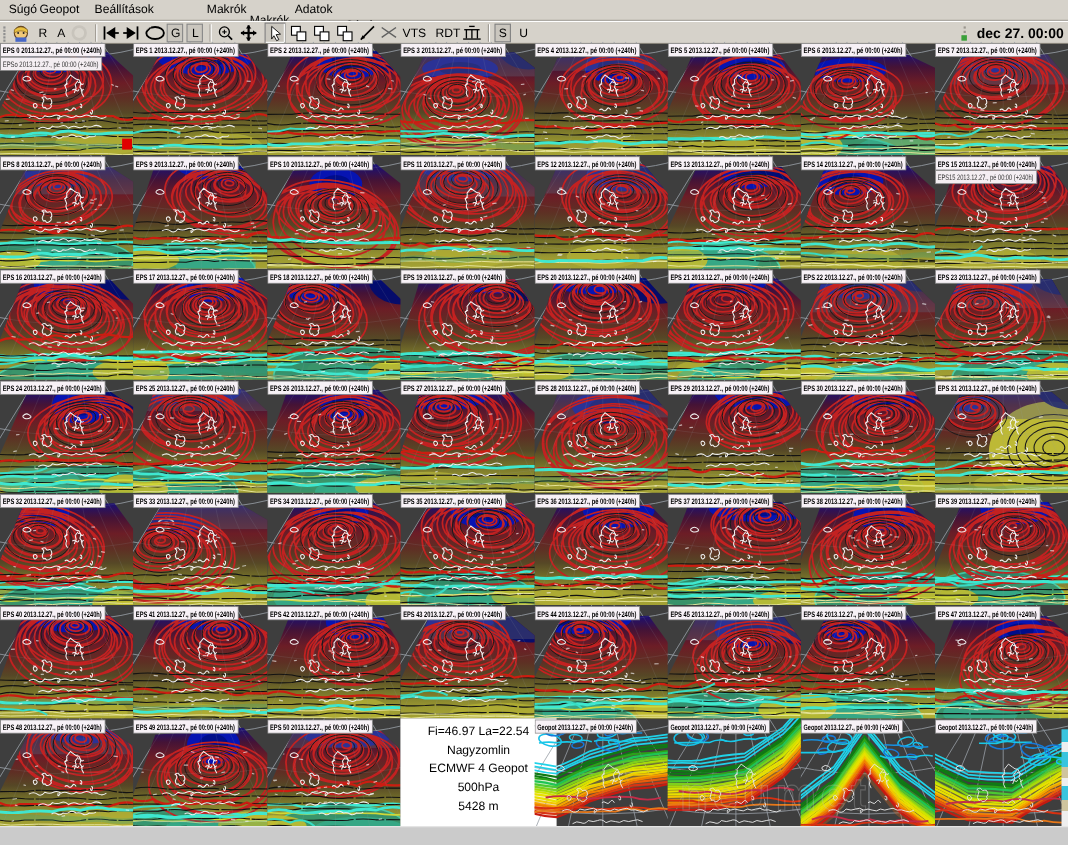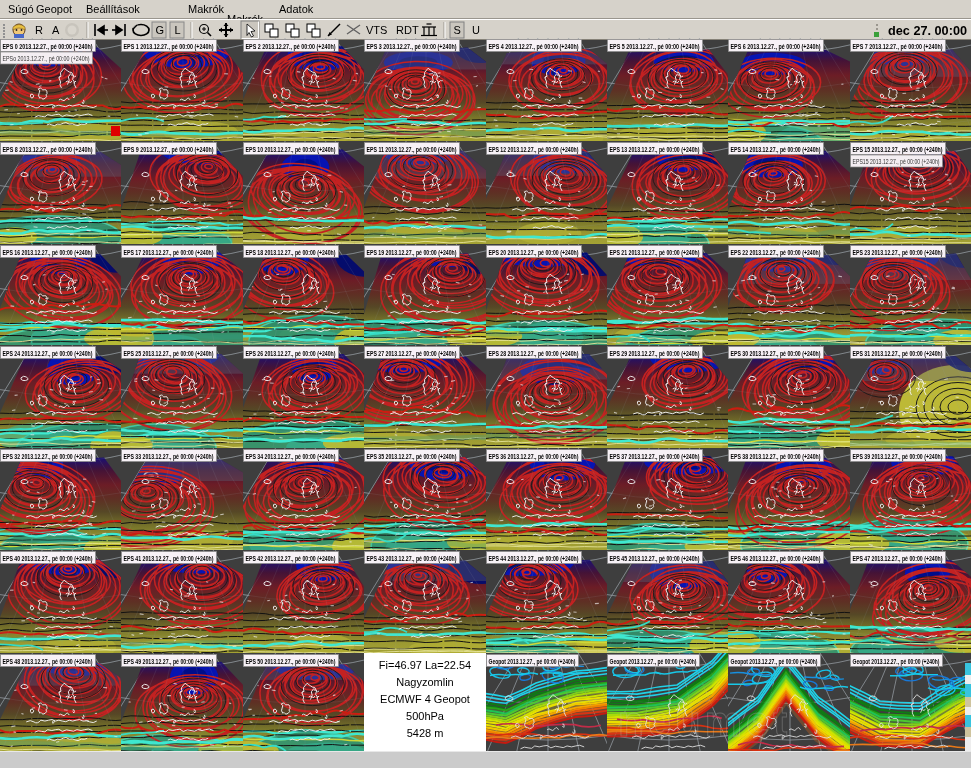--- a/index.html
+++ b/index.html
@@ -31,21 +31,21 @@
       </g>
     </defs>
   </svg>
 <div class="mb">
     <span style="position:absolute;left:8px;top:3px">Súgó</span>
     <span style="position:absolute;left:36px;top:3px">Geopot</span>
     <span style="position:absolute;left:86px;top:3px">Beállítások</span>
     <span style="position:absolute;left:147px;top:21px">Vetület</span>
     <span style="position:absolute;left:188px;top:3px">Makrók</span>
     <span style="position:absolute;left:227px;top:13px">Makrók</span>
-    <span style="position:absolute;left:279px;top:3px">Adatok</span>
+    <span style="position:absolute;left:268px;top:3px">Adatok</span>
     <span style="position:absolute;left:314px;top:17px">Súgó</span>
   </div>
 <div class="tb">
     <svg width="971" height="19">
       <rect x="3" y="4" width="2" height="2" fill="#909090"></rect>
       <rect x="3" y="7" width="2" height="2" fill="#909090"></rect>
       <rect x="3" y="10" width="2" height="2" fill="#909090"></rect>
       <rect x="3" y="13" width="2" height="2" fill="#909090"></rect>
       <rect x="3" y="16" width="2" height="2" fill="#909090"></rect>
       <circle cx="19" cy="10" r="6" fill="#f0c878" stroke="#604020" stroke-width="1"></circle>
@@ -1727,21 +1727,21 @@
       <path d="M-3 92.9q12 -3.4 24 1.9q12 -5.4 22 3.4" fill="none" stroke="#36dcc4" stroke-width="1.8"></path>
       <g fill="none" stroke="#f2f2f2" stroke-width="1.1" transform="translate(9 7) scale(.86)">
         <use href="#coast"></use>
       </g>
       <path d="M93.6 68.2l3 0.8M23.8 60.8l2.2 0.2M90 42.6l2.4 -0.7M42 66.8l4 -0.7M96.6 58.2l3.2 -1M6.8 68.8l2.6 0.7M51.4 62.9l3 -0.4M45.1 63.6l3.3 -0.3M73 77.8l2.2 0M28.7 37l3.9 0.6M9.5 62.4l2.6 -0.2M101.3 91.9l3 -0.6M12 31.6l3.5 1M5.8 57l2.9 -0.8M5.2 56.3l3.1 -0.1M51.3 76.4l2.9 -0.2" stroke="#f4f4f4" stroke-width="1.1" opacity=".65" fill="none"></path>
     </g>
     <use href="#grat" opacity=".18"></use>
     <rect x=".5" y="1.5" width="95" height="12" fill="#f7f1f6" stroke="#8a8a8a" stroke-width=".7"></rect>
     <text x="2.5" y="10.5" font-size="7.2" font-weight="600" fill="#000" textLength="90" lengthAdjust="spacingAndGlyphs">EPS 50 2013.12.27., pé 00:00 (+240h)</text>
   </svg>
-<div style="position:absolute;left:364px;top:653px;width:122px;height:98px;background:#fff;font-size:11px;color:#000;text-align:center;line-height:17px;padding-top:4px;box-sizing:border-box">Fi=46.97 La=22.54<br>Nagyzomlin<br>ECMWF 4 Geopot<br>500hPa<br>5428 m</div>
+<div style="position:absolute;left:364px;top:653px;width:142px;height:98px;background:#fff;font-size:11px;color:#000;text-align:center;line-height:17px;padding-top:4px;box-sizing:border-box">Fi=46.97 La=22.54<br>Nagyzomlin<br>ECMWF 4 Geopot<br>500hPa<br>5428 m</div>
 <svg style="position:absolute;left:486px;top:653px" width="121" height="98">
     <use href="#grat"></use>
     <path d="M-4 60Q8 62 20 64Q35 57 50 50Q70 44 90 38Q107.5 36 125 34" fill="none" stroke="#58c838" stroke-width="11" opacity=".3"></path>
     <path d="M-4 70Q8 72 20 74Q35 67 50 60Q70 54 90 48Q107.5 46 125 44" fill="none" stroke="#e8c820" stroke-width="12" opacity=".3"></path>
     <path d="M-4 80Q8 82 20 84Q35 77 50 70Q70 64 90 58Q107.5 56 125 54" fill="none" stroke="#e06818" stroke-width="10" opacity=".3"></path>
     <path d="M-4 49.6Q8 51 20 53.4Q35 45.6 50 39.1Q70 31.7 90 27.4Q107.5 24.5 125 24" fill="none" stroke="#0f7a14" stroke-width="2"></path>
     <path d="M-4 52Q8 53.1 20 56.8Q35 51.3 50 41.1Q70 37.5 90 30.1Q107.5 27.1 125 25.5" fill="none" stroke="#0f7a14" stroke-width="2"></path>
     <path d="M-4 54.4Q8 54.5 20 57.5Q35 50.6 50 44.3Q70 36.5 90 32.4Q107.5 31.9 125 29.3" fill="none" stroke="#2aa318" stroke-width="2"></path>
     <path d="M-4 56.8Q8 57.8 20 60.7Q35 52.4 50 46.2Q70 42.4 90 35.3Q107.5 32.3 125 30.9" fill="none" stroke="#1ec455" stroke-width="2"></path>
     <path d="M-4 59.2Q8 61.6 20 62.6Q35 54.2 50 49Q70 40.8 90 38Q107.5 34.9 125 34" fill="none" stroke="#4cc832" stroke-width="2"></path>

